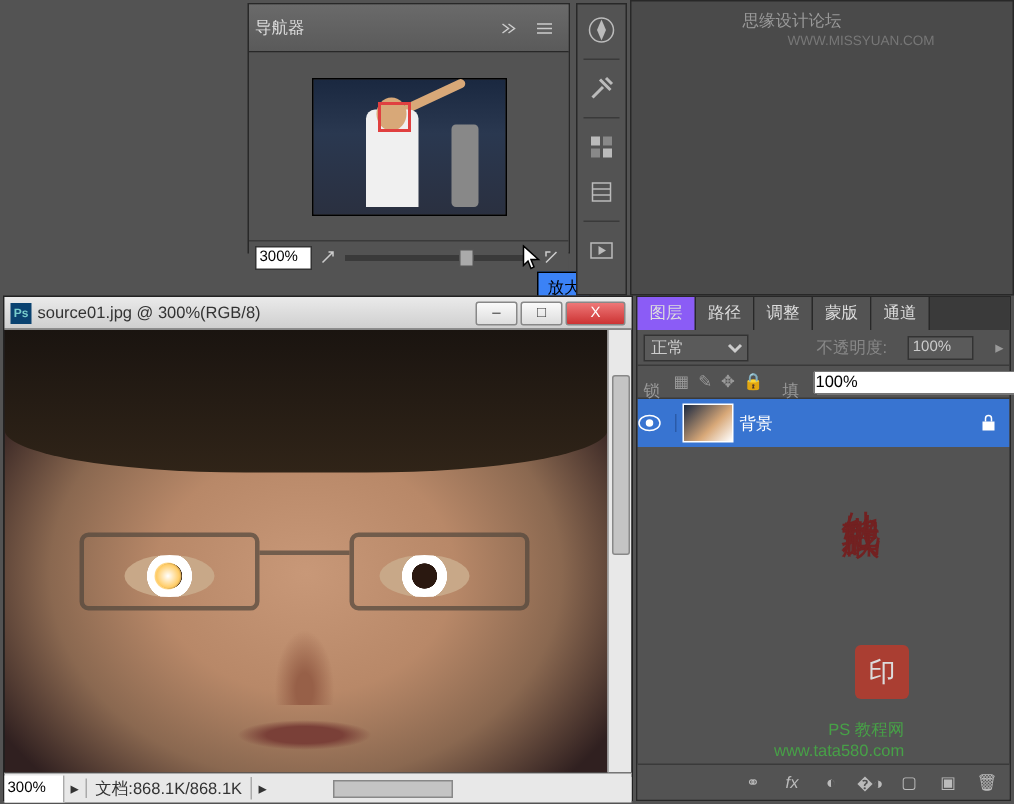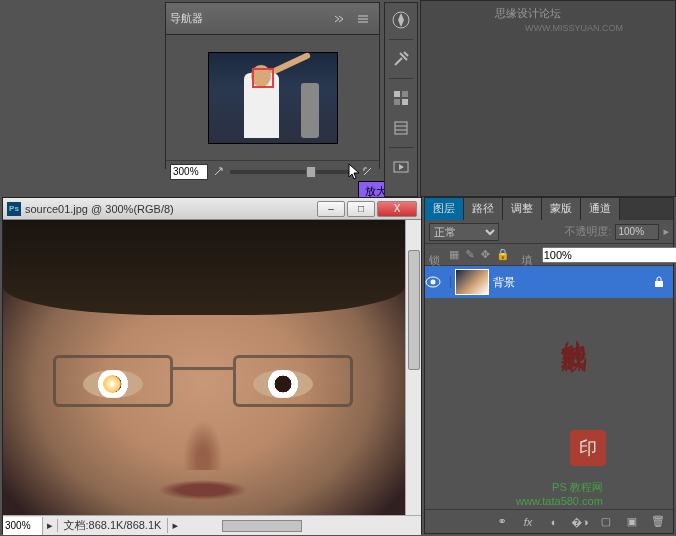--- a/index.html
+++ b/index.html
@@ -1,20 +1,20 @@
 <!DOCTYPE html>
 <html><head>
 <meta charset="utf-8">
 <style>
 *{margin:0;padding:0;box-sizing:border-box;font-family:"Microsoft YaHei",SimSun,sans-serif;font-size:11px;}
 body{background:#535353;width:676px;height:536px;position:relative;overflow:hidden;}
 .panel{background:#535353;border:1px solid #282828;}
 .panel-header{background:linear-gradient(#6a6a6a,#5a5a5a);height:32px;display:flex;align-items:center;padding:0 4px;color:#ddd;border-bottom:1px solid #282828;}
 .tab{background:#535353;padding:3px 8px;color:#ddd;border-right:1px solid #282828;}
-.tab.active{background:#0369a1;}
+.tab.active{background:#8b5cf6;}
 .icon-btn{width:24px;height:24px;display:inline-flex;align-items:center;justify-content:center;cursor:pointer;color:#ccc;}
 
 
 #navigator{position:absolute;left:165px;top:2px;width:215px;height:167px;}
 #nav-body{background:#535353;height:125px;display:flex;align-items:center;justify-content:center;position:relative;}
 #nav-thumb{width:130px;height:92px;background:linear-gradient(180deg,#1a2840 0%,#2a3850 40%,#2a3040 100%);position:relative;border:1px solid #000;}
 #nav-thumb .person{position:absolute;left:35px;top:20px;width:35px;height:65px;background:#f0f0f0;border-radius:6px 6px 0 0;}
 #nav-thumb .head{position:absolute;left:42px;top:12px;width:20px;height:22px;background:#d8a878;border-radius:50%;}
 #nav-thumb .pillar{position:absolute;right:18px;top:30px;width:18px;height:55px;background:#888;border-radius:3px;}
 #nav-thumb .arm{position:absolute;left:58px;top:8px;width:45px;height:6px;background:#d8a878;transform:rotate(-25deg);border-radius:3px;}
@@ -23,21 +23,21 @@
 #nav-footer input{width:38px;height:16px;background:#fff;border:1px solid #333;font-size:10px;padding:0 2px;}
 #nav-slider{flex:1;height:4px;background:#3a3a3a;position:relative;}
 #nav-slider .thumb{position:absolute;left:60%;top:-4px;width:10px;height:12px;background:#aaa;border:1px solid #555;}
 
 
 #toolstrip{position:absolute;left:384px;top:2px;width:34px;height:195px;background:#535353;border:1px solid #282828;display:flex;flex-direction:column;align-items:center;padding-top:4px;gap:4px;}
 #toolstrip .tool{width:26px;height:26px;display:flex;align-items:center;justify-content:center;border:1px solid transparent;cursor:pointer;}
 #toolstrip .sep{width:24px;height:1px;background:#3a3a3a;margin:2px 0;}
 
 
-#tooltip{position:absolute;left:358px;top:181px;background:#8b5cf6;border:1px solid #000;padding:2px 6px;font-size:11px;color:#000;}
+#tooltip{position:absolute;left:358px;top:181px;background:#3b82f6;border:1px solid #000;padding:2px 6px;font-size:11px;color:#000;}
 #cursor{position:absolute;left:348px;top:163px;width:14px;height:18px;pointer-events:none;}
 
 
 #top-right{position:absolute;left:420px;top:0;right:0;height:197px;background:#4a4a4a;border:1px solid #282828;}
 #watermark-top{position:absolute;left:495px;top:6px;color:#999;font-size:11px;}
 #watermark-top .url{font-size:9px;color:#777;margin-left:27px;}
 
 
 #docwin{position:absolute;left:2px;top:197px;width:420px;height:337px;border:1px solid #222;background:#535353;}
 #docwin-title{height:22px;background:linear-gradient(#eaeaea,#cfcfcf);display:flex;align-items:center;padding:0 4px;color:#333;border-bottom:1px solid #888;}
@@ -63,21 +63,21 @@
 #doc-status{height:20px;background:#e8e8e8;display:flex;align-items:center;font-size:10px;color:#333;border-top:1px solid #aaa;}
 #doc-status input{width:40px;border:none;background:#fff;border-right:1px solid #aaa;height:18px;font-size:10px;padding:0 2px;}
 #doc-status .docinfo{padding:0 6px;border-right:1px solid #aaa;}
 #doc-status .hscroll{flex:1;background:#e8e8e8;position:relative;height:16px;}
 #doc-status .hscroll .thumb{position:absolute;left:40px;top:2px;width:80px;height:12px;background:#c4c4c4;border:1px solid #888;}
 
 
 #layers{position:absolute;left:424px;top:197px;width:250px;height:337px;background:#535353;border:1px solid #282828;}
 #layers-tabs{display:flex;height:22px;background:#3a3a3a;}
 #layers-tabs .tab{font-size:11px;cursor:pointer;}
-#layers-options{display:flex;align-items:center;height:24px;padding:0 4px;gap:4px;border-bottom:1px solid #3a3a3a;}
+#layers-options{display:flex;align-items:center;height:24px;padding:0 4px;gap:14px;border-bottom:1px solid #3a3a3a;}
 #layers-options select{background:#5a5a5a;color:#ccc;border:1px solid #333;height:18px;font-size:11px;width:70px;}
 #layers-options .lbl{color:#888;font-size:11px;}
 #layers-options .val{background:#5a5a5a;color:#ccc;border:1px solid #333;width:44px;height:16px;font-size:10px;padding:0 2px;}
 #layers-lock{display:flex;align-items:center;height:22px;padding:0 4px;gap:6px;color:#999;border-bottom:1px solid #3a3a3a;}
 #layers-lock .lbl{color:#999;margin-top:27px;}
 #layer-list{height:222px;overflow:auto;position:relative;}
 .layer-row{display:flex;align-items:center;height:32px;background:#3874d1;color:#fff;}
 .layer-row .eye{width:26px;text-align:center;border-right:1px solid #2a5aa8;}
 .layer-row .thumb{width:34px;height:26px;margin:0 4px;background:linear-gradient(135deg,#1a2840,#d8a878 60%,#fff);border:1px solid #fff;}
 .layer-row .lock{margin-left:auto;margin-right:8px;}

